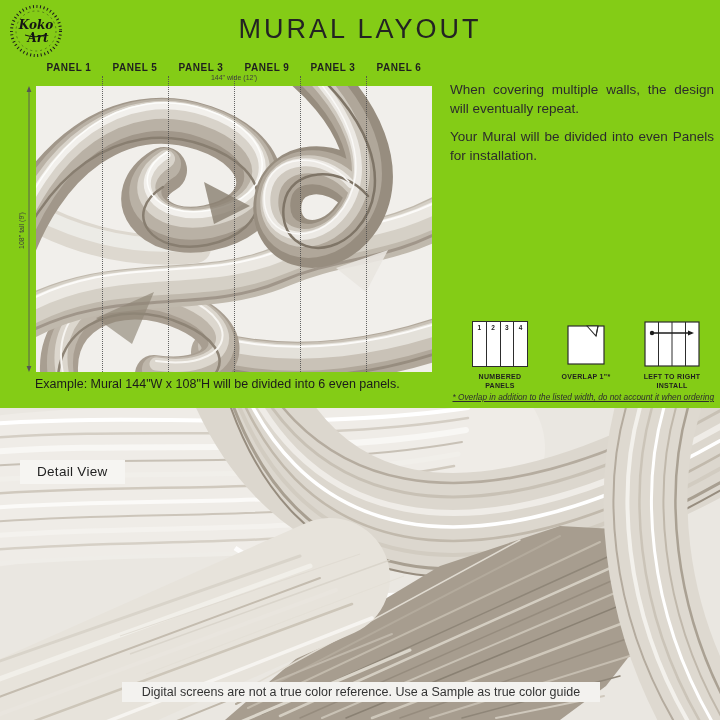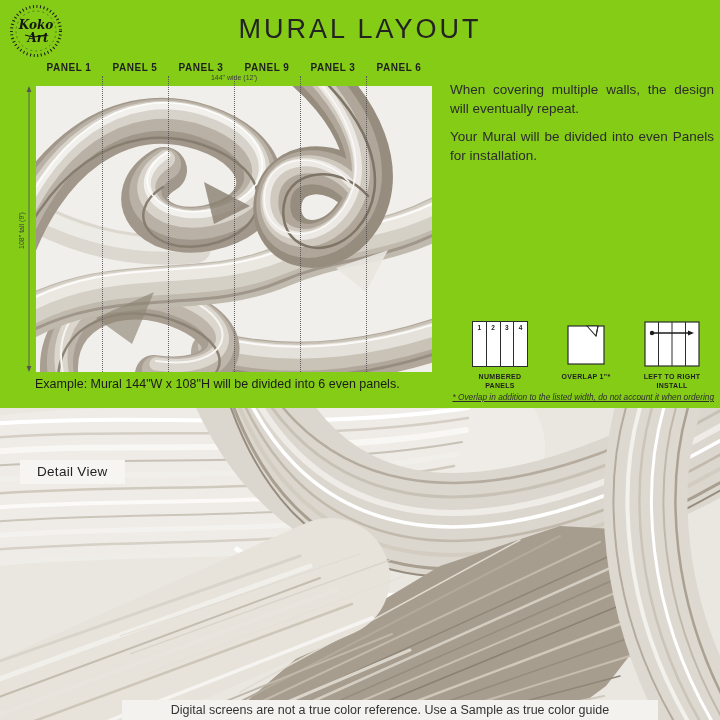--- a/index.html
+++ b/index.html
@@ -47,21 +47,21 @@
   .numbered-cell:last-child { border-right:none; }
   .icon-svg { display:block; }
 
   .overlap-note { position:absolute; left:448px; top:392px; width:266px; font-size:8.3px;
                   font-style:italic; color:#2e2e2e; text-align:right;text-decoration:underline; }
 
   .detail { position:absolute; left:0; top:408px; width:720px; height:312px; overflow:hidden; }
   .detail svg.art { display:block; width:720px; height:312px; }
   .detail-label { position:absolute; left:20px; top:4px; background:#f6f5f2;
                   padding:4px 17px 5px; font-size:13.5px; color:#222; letter-spacing:.3px;margin-top:48px; }
-  .footer-note { position:absolute; left:122px; bottom:0; width:536px; height:20px;
+  .footer-note { position:absolute; left:122px; bottom:18px; width:478px; height:20px;
                  background:#f3f2ef; display:flex; align-items:center; justify-content:center;
                  font-size:12.5px; color:#333; }
 </style>
 </head>
 <body>
 
 <div id="page">
 
   <div class="logo">
     <svg viewBox="0 0 54 54" width="54" height="54">

